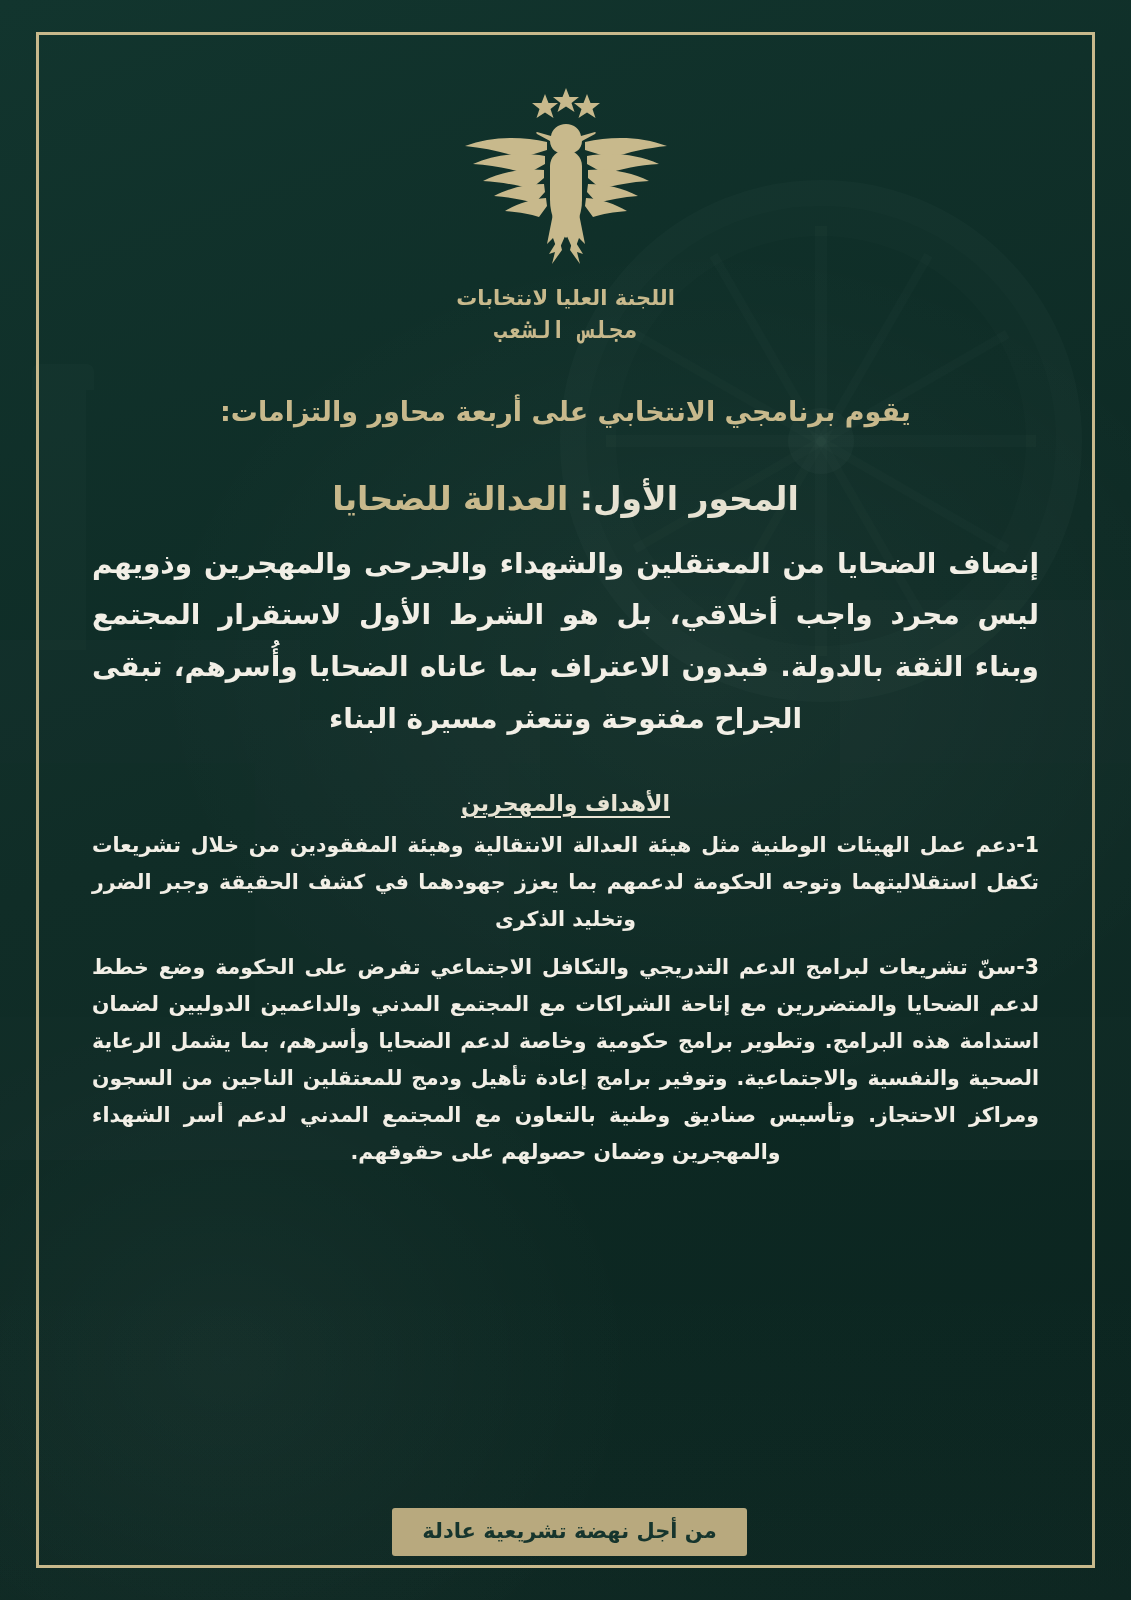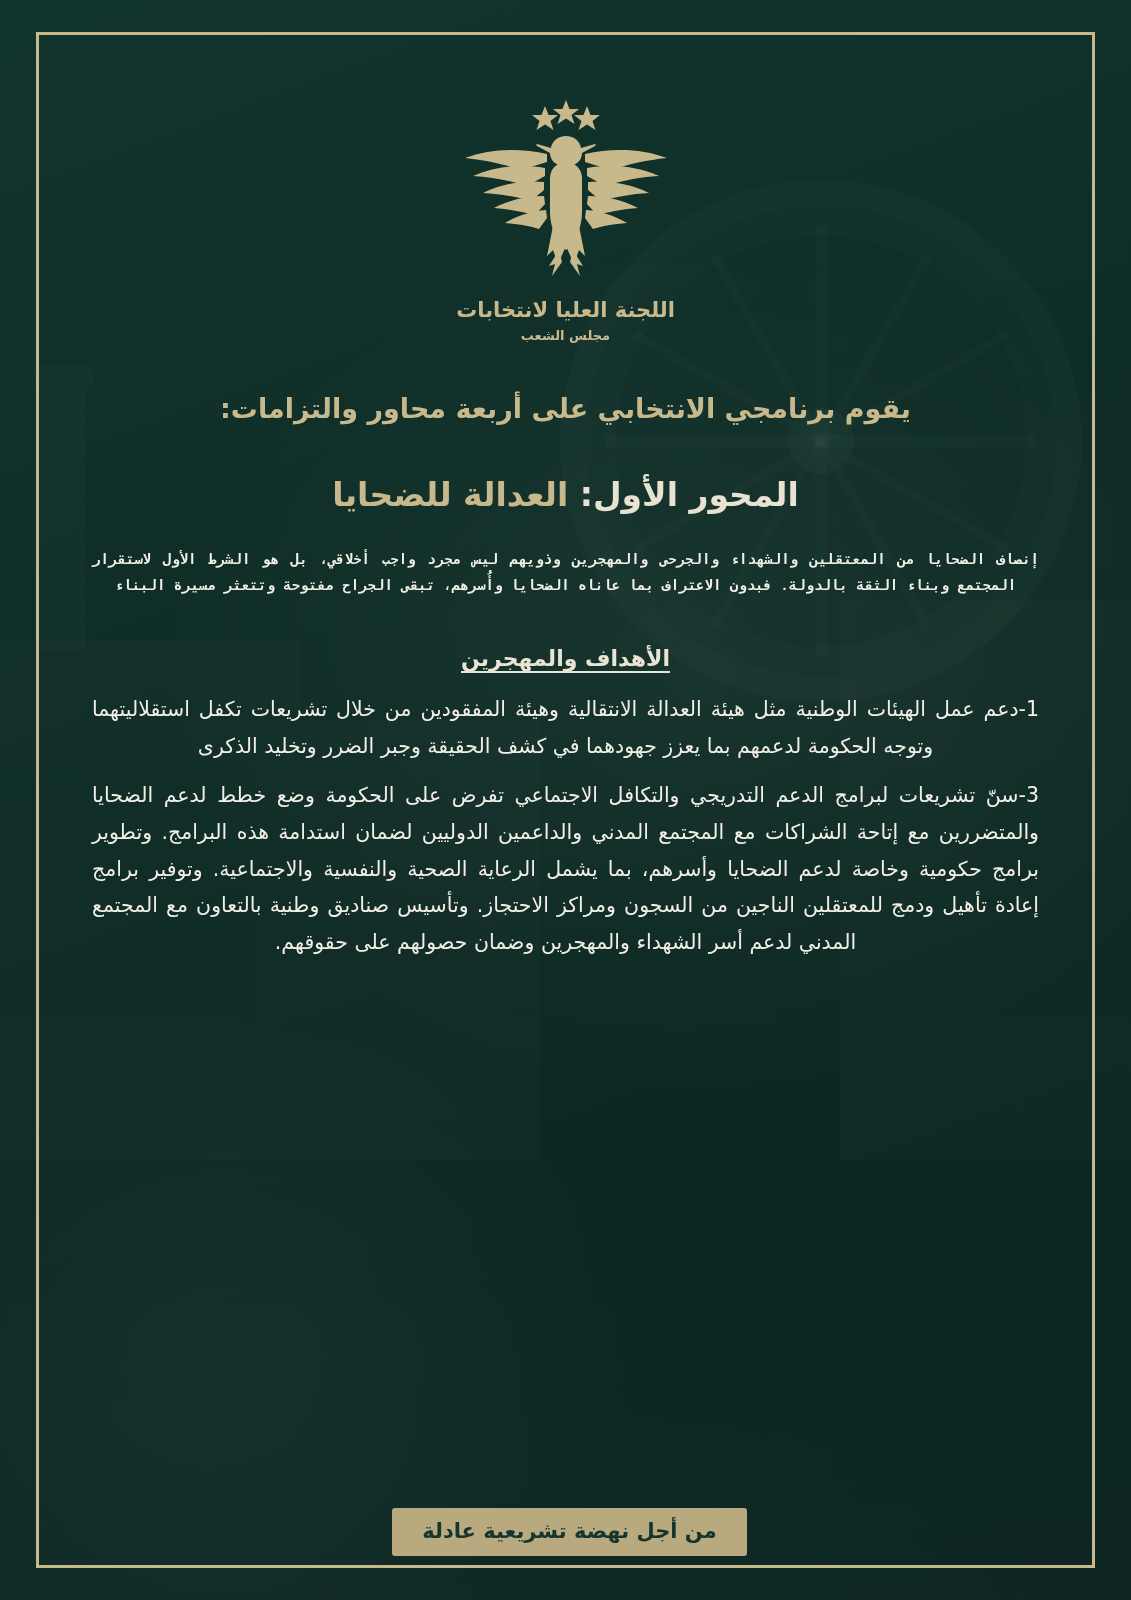--- a/index.html
+++ b/index.html
@@ -108,21 +108,21 @@
     border: 3px solid #c8b98c;
     box-sizing: border-box;
   }
 
   .content {
     position: absolute;
     left: 36px;
     top: 32px;
     right: 36px;
     bottom: 32px;
-    padding: 46px 56px 20px 56px;
+    padding: 34px 56px 20px 56px;
     box-sizing: border-box;
     display: flex;
     flex-direction: column;
     align-items: center;
   }
 
   
   .logo-block {
     text-align: center;
     margin-top: 22px;
@@ -134,23 +134,24 @@
   .logo-title {
     margin-top: 10px;
     color: #c8b98c;
     font-size: 21px;
     font-weight: bold;
     line-height: 1.5;
     letter-spacing: 0.5px;
   }
   .logo-sub {
     color: #c8b98c;
-    font-size: 13px;
+    font-size: 24px;
     font-weight: bold;
     line-height: 1.4;
+    font-family: Liberation Mono, monospace;
   }
 
   
   h1.program-line {
     color: #c8b98c;
     font-size: 27px;
     font-weight: bold;
     margin: 44px 0 0 0;
     line-height: 1.5;
   }
@@ -158,48 +159,47 @@
     color: #e7e2d2;
     font-size: 33px;
     font-weight: bold;
     margin: 46px 0 0 0;
     text-align: center;
   }
   h2.axis-line .axis-name { color: #c8b98c; }
 
   
   .body-block {
-    margin-top: 34px;
+    margin-top: 20px;
     width: 100%;
     color: #f2efe6;
-    font-size: 14px;
+    font-size: 28px;
     font-weight: bold;
     line-height: 1.85;
     text-align: justify;
     text-align-last: center;
-    font-family: Liberation Mono, monospace;
   }
   .body-block p { margin: 0 0 16px 0; }
 
   .section-title {
     margin-top: 30px;
     color: #e9e4d4;
     font-size: 22px;
     font-weight: bold;
     text-decoration: underline;
     text-underline-offset: 5px;
     align-self: center;
   }
 
   .goals {
     width: 100%;
-    margin-top: 20px;
+    margin-top: 11px;
     color: #f2efe6;
     font-size: 20.5px;
-    font-weight: normal;
+    font-weight: bold;
     line-height: 1.8;
     text-align: justify;
     text-align-last: center;
   }
   .goal {
     margin-bottom: 12px;
   }
   .goal .num { color: #f7f3e7; }
 
   

